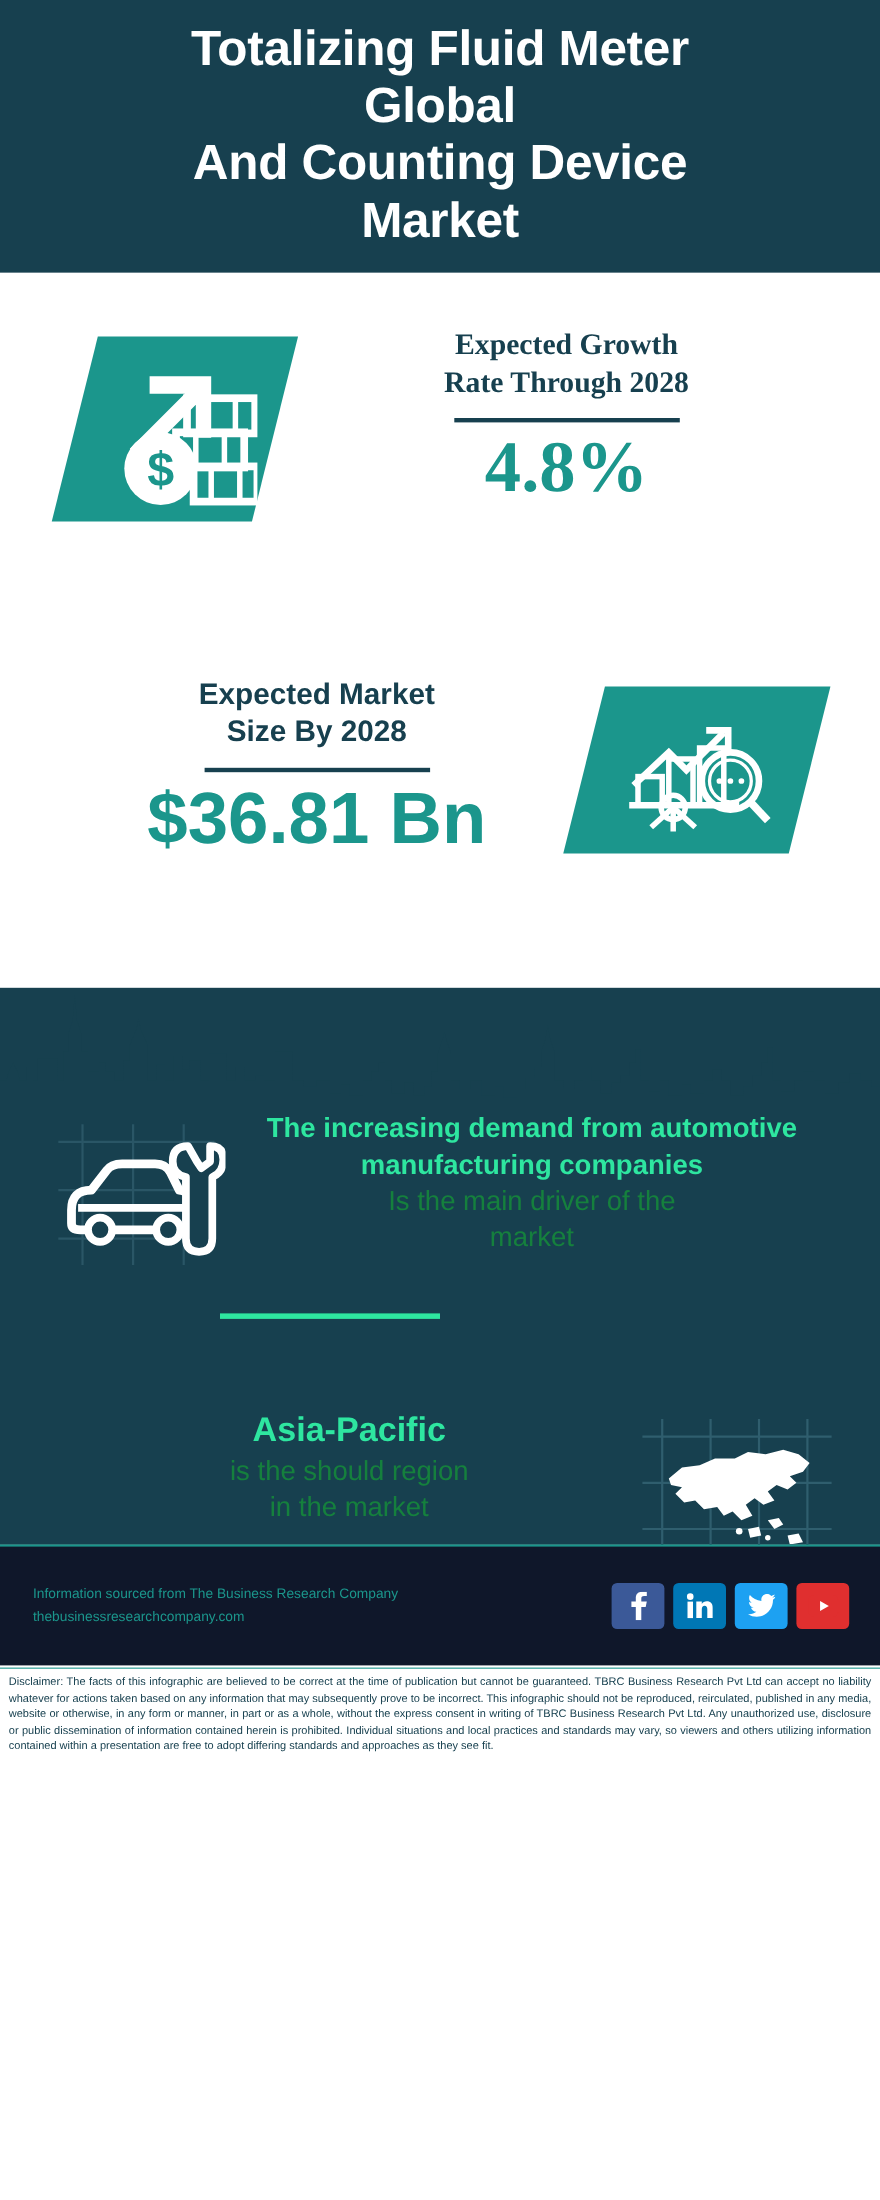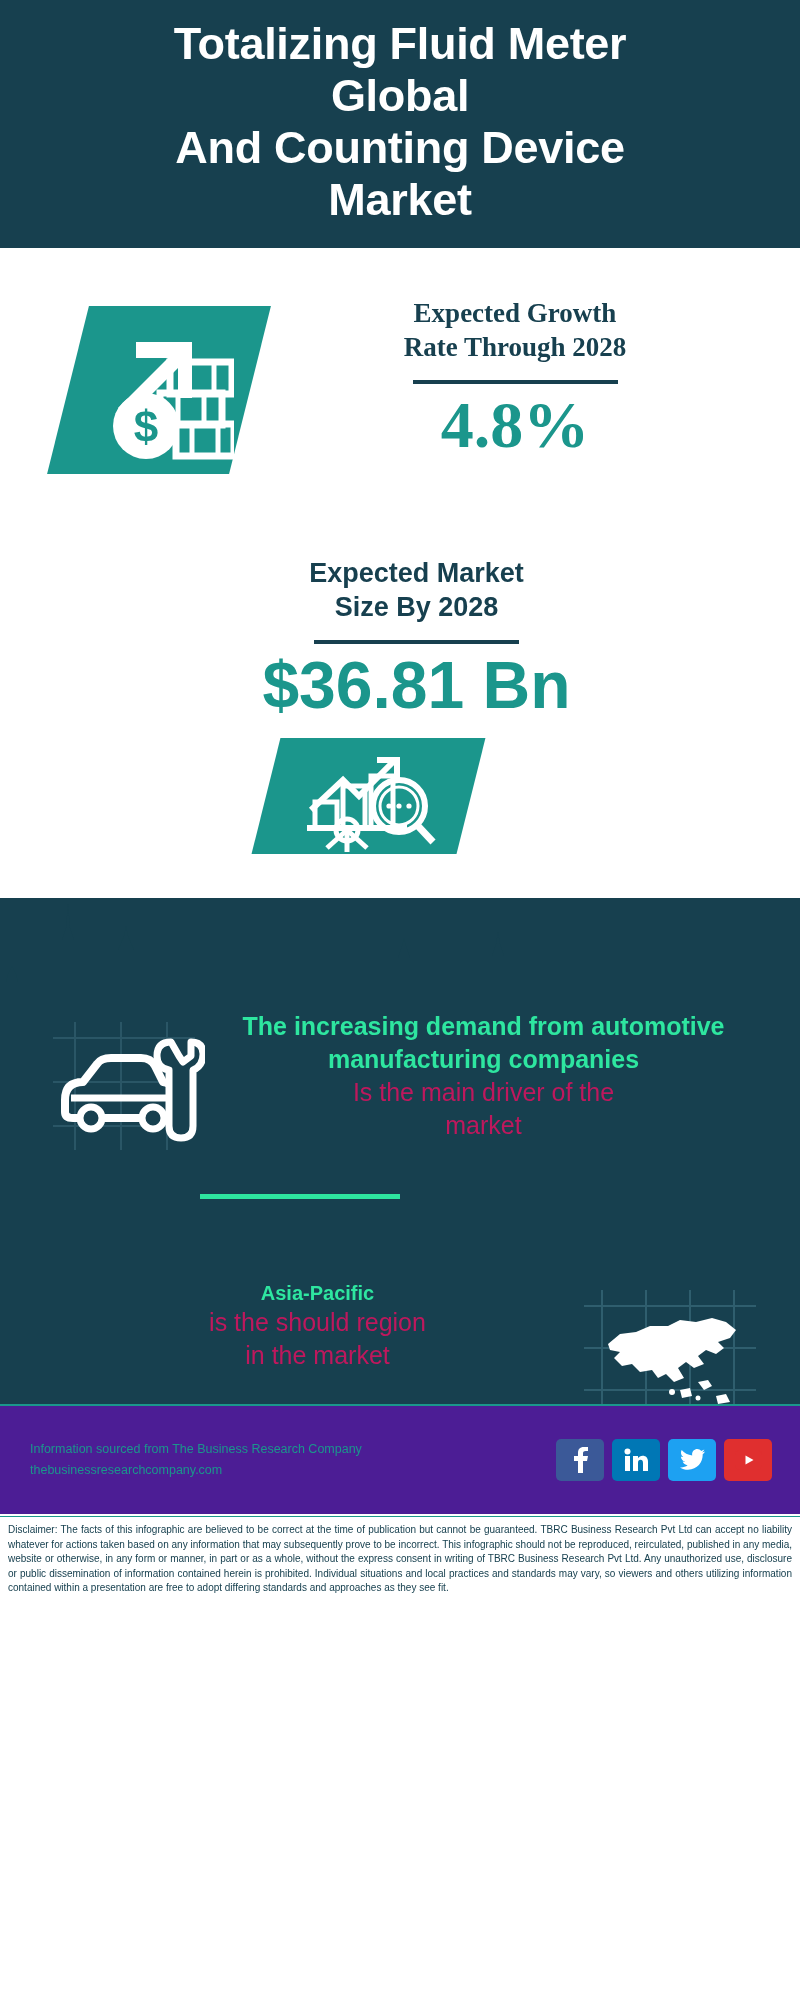--- a/index.html
+++ b/index.html
@@ -91,22 +91,21 @@
     line-height:1.0;
     text-align:center;
   }
 
   
   .row-size {
     position:absolute;
     left:0; top:308px;
     width:788px; height:220px;
     display:flex;
-    align-items:center;
-    flex-direction:column;
+    align-items:flex-end;
   }
   .size-text {
     flex:1;
     display:flex;
     flex-direction:column;
     align-items:center;
     padding-left:45px;
   }
   .size-icon {
     width:205px; height:152px;
@@ -153,21 +152,21 @@
     text-align:center;
   }
   .hl-green {
     color:#2ee6a0;
     font-size:25px;
     font-weight:bold;
     line-height:1.32;
     display:block;
   }
   .sub-white {
-    color:#be185d;
+    color:#15803d;
     font-size:25px;
     line-height:1.32;
     display:block;
   }
 
   .divider-green {
     position:absolute;
     left:200px; top:1194px;
     width:200px; height:5px;
     background:#2ee6a0;
@@ -191,21 +190,21 @@
   .region-map {
     width:180px; height:150px;
     margin-right:40px; margin-top:6px;
   }
 
   
   .footer-bar {
     position:absolute;
     left:0; top:1404px;
     width:800px; height:110px;
-    background:#4c1d95;
+    background:#0f172a;
     border-top:2px solid #1b968c;
     display:flex;
     align-items:center;
     z-index:4;
   }
   .footer-left {
     padding-left:30px;
     flex:1;
   }
   .footer-line1 {
@@ -383,21 +382,21 @@
     <span class="hl-green">The increasing demand from automotive manufacturing companies</span>
     <span class="sub-white">Is the main driver of the</span>
     <span class="sub-white">market</span>
   </div>
 </div>
 
 <div class="divider-green"></div>
 
 <div class="region">
   <div class="region-copy">
-    <span class="hl-green" style="font-size:20px;">Asia-Pacific</span>
+    <span class="hl-green" style="font-size:31px;">Asia-Pacific</span>
     <span class="sub-white">is the should region</span>
     <span class="sub-white">in the market</span>
   </div>
   <div class="region-map">
     <svg width="180" height="150" viewBox="0 0 180 150">
       <g stroke="#2f5e6e" stroke-width="2">
         <line x1="4" y1="20" x2="176" y2="20"></line>
         <line x1="4" y1="62" x2="176" y2="62"></line>
         <line x1="4" y1="104" x2="176" y2="104"></line>
         <line x1="4" y1="140" x2="176" y2="140"></line>

